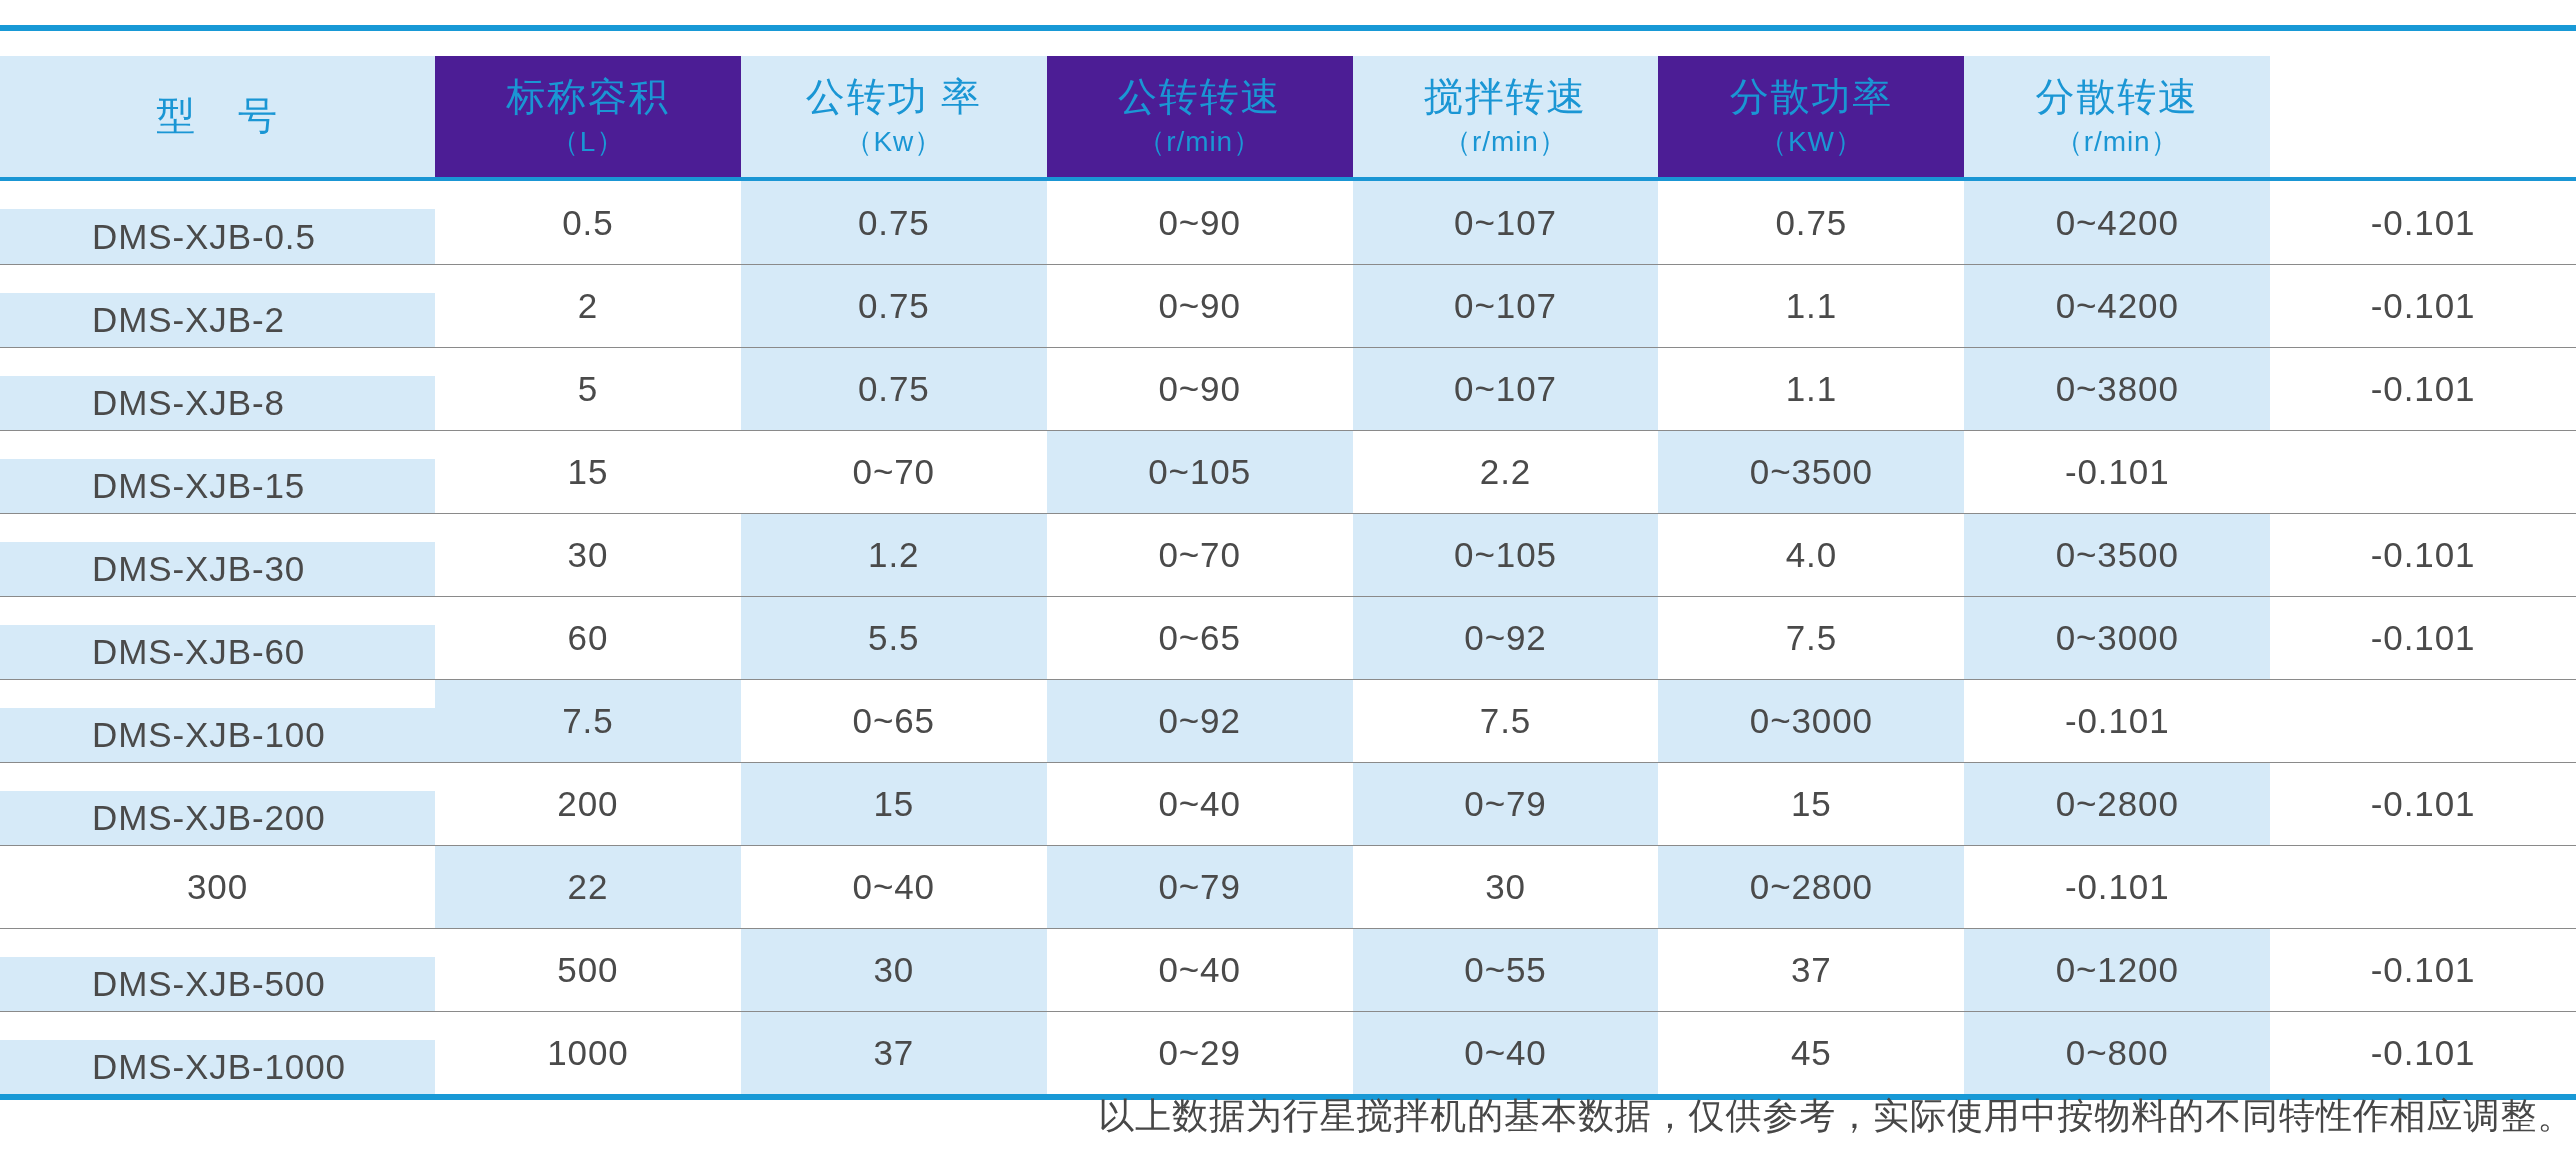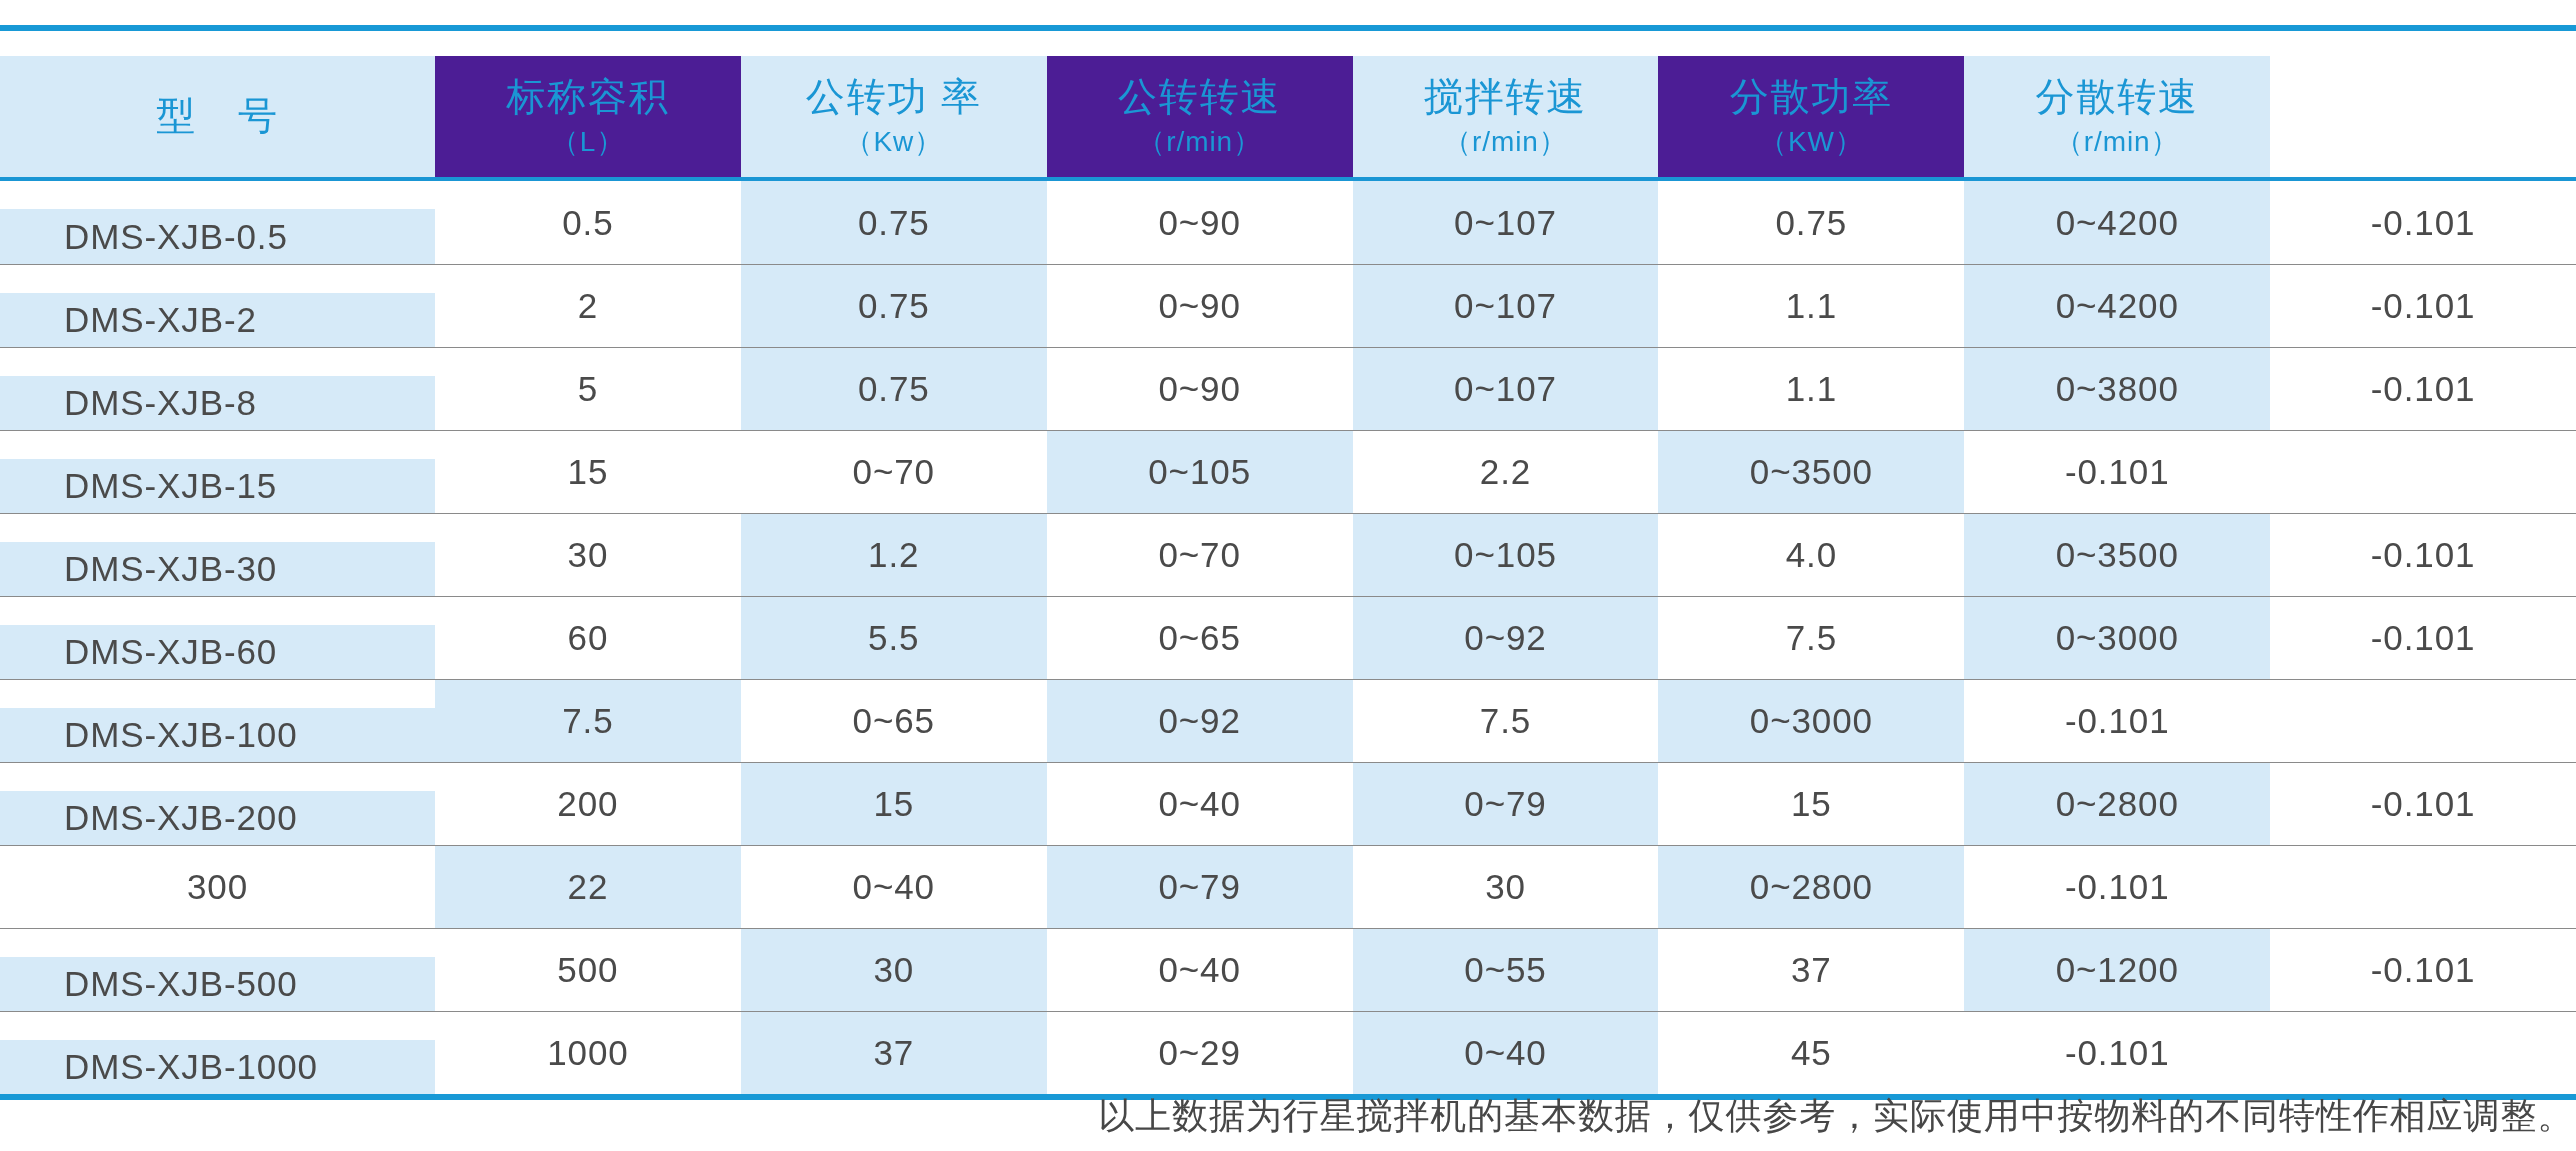--- a/index.html
+++ b/index.html
@@ -63,21 +63,21 @@
     display: flex;
     align-items: center;
     justify-content: center;
     font-size: 35px;
     color: #4A4A4A;
     background: #ffffff;
     letter-spacing: 0.9px;
   }
   .td.model {
     justify-content: flex-start;
-    padding-left: 64px;
+    padding-left: 92px;
     margin-top: 28px;
   }
   .stripe { background: #D6EAF8; }
   .footnote {
     position: absolute;
     right: 1.8px;
     top: 1092px;
     width: 2576px;
     text-align: right;
     font-size: 36px;
@@ -218,19 +218,20 @@
           <div class="td stripe">0~1200</div>
           <div class="td">-0.101</div>
         </div>
         <div class="tr">
           <div class="td stripe model">DMS-XJB-1000</div>
           <div class="td">1000</div>
           <div class="td stripe">37</div>
           <div class="td">0~29</div>
           <div class="td stripe">0~40</div>
           <div class="td">45</div>
+          <div class="td stripe">0~800</div>
           <div class="td">-0.101</div>
         </div>
       </div>
   </div>
   <div class="footnote">以上数据为行星搅拌机的基本数据，仅供参考，实际使用中按物料的不同特性作相应调整。</div>
 </div>
 
 
 </body></html>

